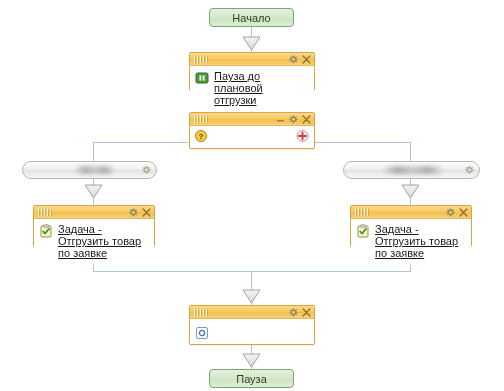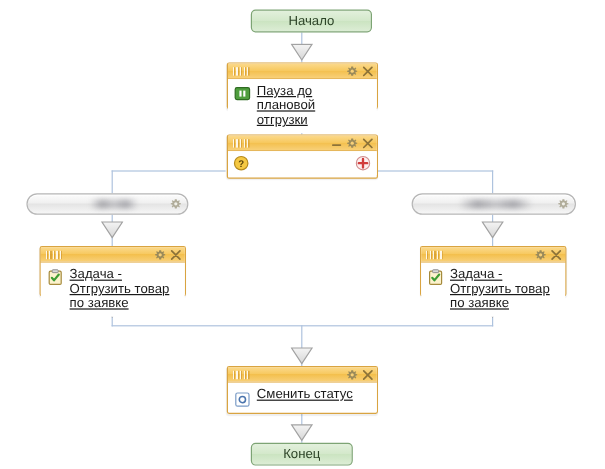--- a/index.html
+++ b/index.html
@@ -165,21 +165,21 @@
     <svg width="19" height="15" viewBox="0 0 19 15">
         <polygon points="1,1 18,1 9.5,14" fill="url(#ag)" stroke="#a2a2a2" stroke-width="1"></polygon>
       </svg>
   </div>
   <div class="arrow" style="left:242px;top:353px;">
     <svg width="19" height="15" viewBox="0 0 19 15">
         <polygon points="1,1 18,1 9.5,14" fill="url(#ag)" stroke="#a2a2a2" stroke-width="1"></polygon>
       </svg>
   </div>
 
-  <div class="term" style="left:209px;top:8px;width:101px;">
+  <div class="term" style="left:209px;top:8px;width:85px;">
     <span>Начало</span>
   </div>
 
   <div class="panel" style="left:189px;top:52px;width:126px;height:39px;">
     <div class="tbar">
       <span class="grip"></span>
       <span class="tb-icons">
         <span class="ic">
           <svg width="9" height="9" viewBox="0 0 16 16">
             <path d="M8 0.8 L9.4 0.8 L9.8 3.1 L11.2 3.7 L13 2.3 L14.1 3.4 L12.7 5.2 L13.3 6.6 L15.6 7 L15.6 8.4 L13.3 8.8 L12.7 10.2 L14.1 12 L13 13.1 L11.2 11.7 L9.8 12.3 L9.4 14.6 L8 14.6 L6.6 14.6 L6.2 12.3 L4.8 11.7 L3 13.1 L1.9 12 L3.3 10.2 L2.7 8.8 L0.4 8.4 L0.4 7 L2.7 6.6 L3.3 5.2 L1.9 3.4 L3 2.3 L4.8 3.7 L6.2 3.1 L6.6 0.8 Z" fill="#9a8a5a"></path>
@@ -341,21 +341,20 @@
         </span>
       </span>
     </div>
     <div class="body">
       <span class="bodyicon" style="top:7px;">
         <svg width="14" height="14" viewBox="0 0 14 14">
           <rect x="1.5" y="1.5" width="11" height="11" rx="1.5" fill="#ffffff" stroke="#7a9bc6" stroke-width="1"></rect>
           <circle cx="7" cy="7" r="2.6" fill="none" stroke="#4a74ad" stroke-width="1.3"></circle>
         </svg>
       </span>
-      <div class="label">Сменить статус</div>
     </div>
   </div>
 
   <div class="term" style="left:209px;top:369px;width:85px;">
-    <span>Конец</span>
+    <span>Пауза</span>
   </div>
 
 </div>
 
 </body></html>

